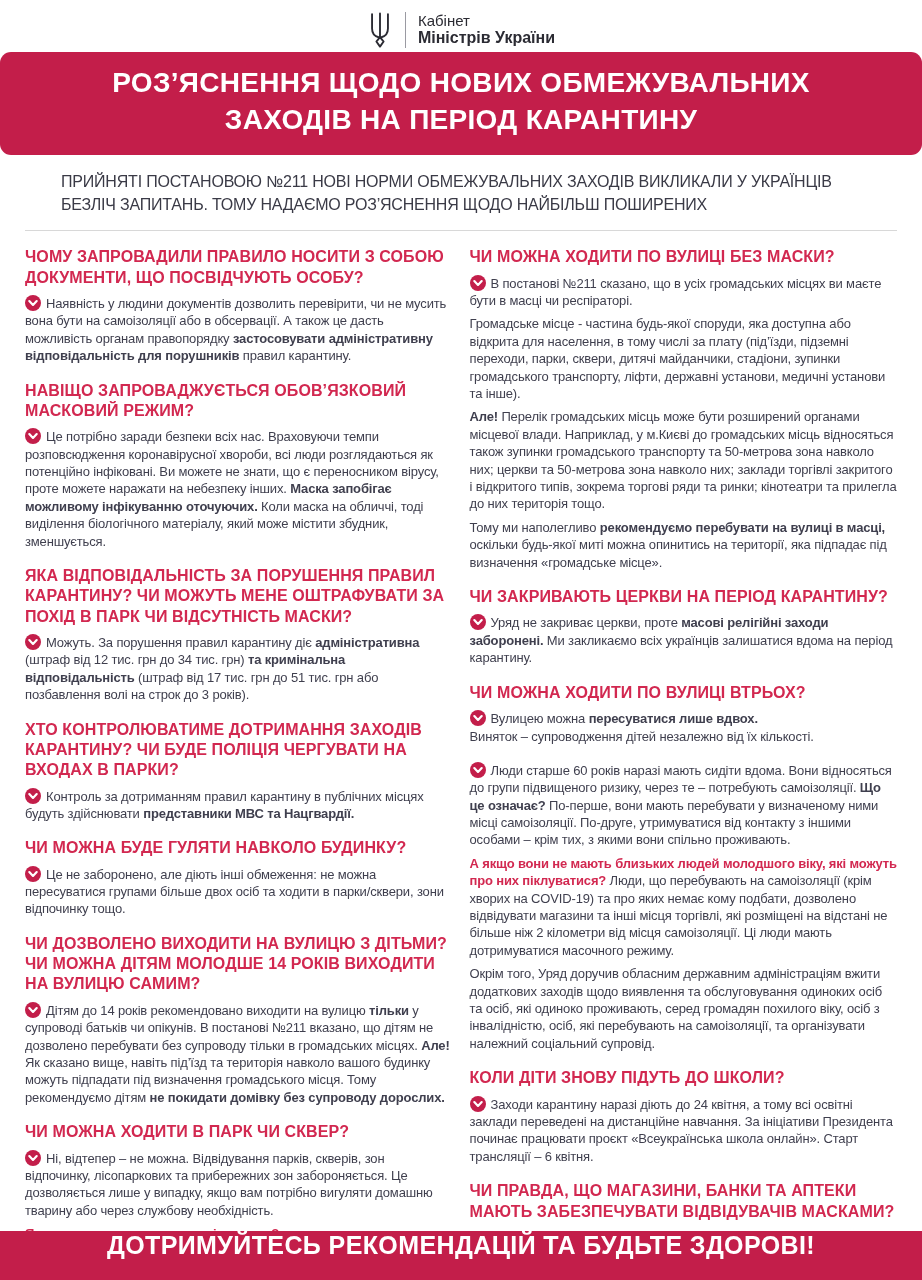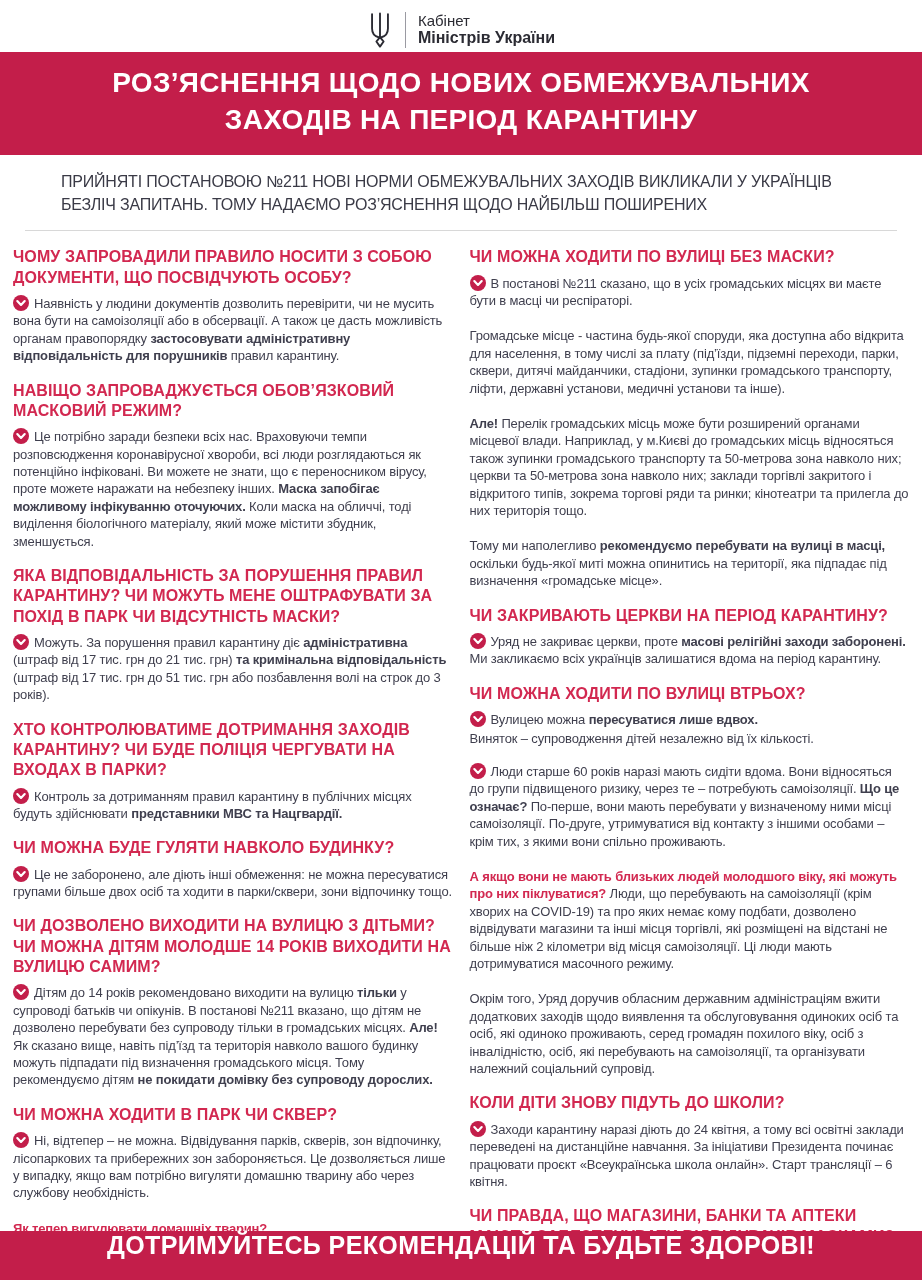--- a/index.html
+++ b/index.html
@@ -9,34 +9,34 @@
 
   
   .site-header { height:52px; display:flex; align-items:center; justify-content:center; gap:12px; padding-top:8px; }
   .emblem { width:26px; height:38px; display:block; }
   .header-divider { width:1px; height:36px; background:#9a9aa2; }
   .org-name { color:#2b2b33; line-height:1.15; }
   .org-line1 { font-size:15px; font-weight:400; }
   .org-line2 { font-size:16px; font-weight:700; }
 
   
-  .title-banner { background:var(--crimson,#c31e4a); padding:13px 20px 16px; }
+  .title-banner { background:var(--crimson,#c31e4a); padding:13px 20px 16px;border-radius:11px; }
   .title-banner h1 { color:#fff; font-size:28px; font-weight:700; text-align:center; line-height:1.32; max-width:800px; margin:0 auto; letter-spacing:.3px; }
 
   
   .intro { padding:15px 40px 0; }
   .intro p { color:#3a3a46; font-size:16px; line-height:1.45; text-align:left; max-width:800px; margin:0 auto; letter-spacing:-0.2px; font-weight:400; }
   .content-divider { border:none; border-top:1px solid #d8d8d8; margin:14px 25px 0; }
 
   
-  .qa-columns { display:flex; gap:17px; padding:16px 13px 0; height:1014px; overflow:hidden; }
+  .qa-columns { display:flex; gap:17px; padding:16px 25px 0; height:1014px; overflow:hidden; }
   .col { flex:1 1 0; min-width:0; }
   .section { margin-bottom:16px; }
   .question { color:var(--heading-red,#d22850); font-size:16px; font-weight:700; line-height:1.27; text-transform:uppercase; margin-bottom:7px; letter-spacing:.1px; }
-  .answer { color:var(--body-text,#3f3f4e); font-size:13px; line-height:1.34; letter-spacing:-0.15px; margin-top:18px; }
+  .answer { color:var(--body-text,#3f3f4e); font-size:13px; line-height:1.34; letter-spacing:-0.15px; margin-top:6px; }
   .answer:first-of-type { margin-top:0; }
   .answer.tight { margin-top:1px; }
   .answer .b { font-weight:700; }
   .answer .rb { font-weight:700; color:var(--heading-red,#d22850); }
   .check { display:inline-block; width:16px; height:16px; vertical-align:-3px; margin-right:5px; }
   .check svg { display:block; }
 
   
   .footer-banner { position:absolute; left:0; right:0; bottom:0; height:49px; background:var(--crimson,#c31e4a); display:flex; justify-content:center; }
   .footer-banner h2 { color:#fff; font-size:25px; font-weight:700; letter-spacing:.4px; text-transform:uppercase; }
@@ -83,21 +83,21 @@
           <p class="answer"><span class="check"><svg viewBox="0 0 16 16" width="16" height="16">
                 <circle cx="8" cy="8" r="8" fill="#c31e4a"></circle>
                 <path d="M4.3 6.1 L8 9.9 L11.7 6.1" fill="none" stroke="#ffffff" stroke-width="2.2" stroke-linecap="round" stroke-linejoin="round"></path>
               </svg></span><span>Це потрібно заради безпеки всіх нас. Враховуючи темпи розповсюдження коронавірусної хвороби, всі люди розглядаються як потенційно інфіковані. Ви можете не знати, що є переносником вірусу, проте можете наражати на небезпеку інших. </span><span class="b">Маска запобігає можливому інфікуванню оточуючих.</span><span> Коли маска на обличчі, тоді виділення біологічного матеріалу, який може містити збудник, зменшується.</span></p>
         </section>
         <section class="section">
           <h3 class="question">ЯКА ВІДПОВІДАЛЬНІСТЬ ЗА ПОРУШЕННЯ ПРАВИЛ КАРАНТИНУ? ЧИ МОЖУТЬ МЕНЕ ОШТРАФУВАТИ ЗА ПОХІД В ПАРК ЧИ ВІДСУТНІСТЬ МАСКИ?</h3>
           <p class="answer"><span class="check"><svg viewBox="0 0 16 16" width="16" height="16">
                 <circle cx="8" cy="8" r="8" fill="#c31e4a"></circle>
                 <path d="M4.3 6.1 L8 9.9 L11.7 6.1" fill="none" stroke="#ffffff" stroke-width="2.2" stroke-linecap="round" stroke-linejoin="round"></path>
-              </svg></span><span>Можуть. За порушення правил карантину діє </span><span class="b">адміністративна</span><span> (штраф від 17 тис. грн до 21 тис. грн) </span><span class="b">та кримінальна відповідальність</span><span> (штраф від 17 тис. грн до 51 тис. грн або позбавлення волі на строк до 3 років).</span></p>
+              </svg></span><span>Можуть. За порушення правил карантину діє </span><span class="b">адміністративна</span><span> (штраф від 12 тис. грн до 34 тис. грн) </span><span class="b">та кримінальна відповідальність</span><span> (штраф від 17 тис. грн до 51 тис. грн або позбавлення волі на строк до 3 років).</span></p>
         </section>
         <section class="section">
           <h3 class="question">ХТО КОНТРОЛЮВАТИМЕ ДОТРИМАННЯ ЗАХОДІВ КАРАНТИНУ? ЧИ БУДЕ ПОЛІЦІЯ ЧЕРГУВАТИ НА ВХОДАХ В ПАРКИ?</h3>
           <p class="answer"><span class="check"><svg viewBox="0 0 16 16" width="16" height="16">
                 <circle cx="8" cy="8" r="8" fill="#c31e4a"></circle>
                 <path d="M4.3 6.1 L8 9.9 L11.7 6.1" fill="none" stroke="#ffffff" stroke-width="2.2" stroke-linecap="round" stroke-linejoin="round"></path>
               </svg></span><span>Контроль за дотриманням правил карантину в публічних місцях будуть здійснювати </span><span class="b">представники МВС та Нацгвардії.</span></p>
         </section>
         <section class="section">
           <h3 class="question">ЧИ МОЖНА БУДЕ ГУЛЯТИ НАВКОЛО БУДИНКУ?</h3>

